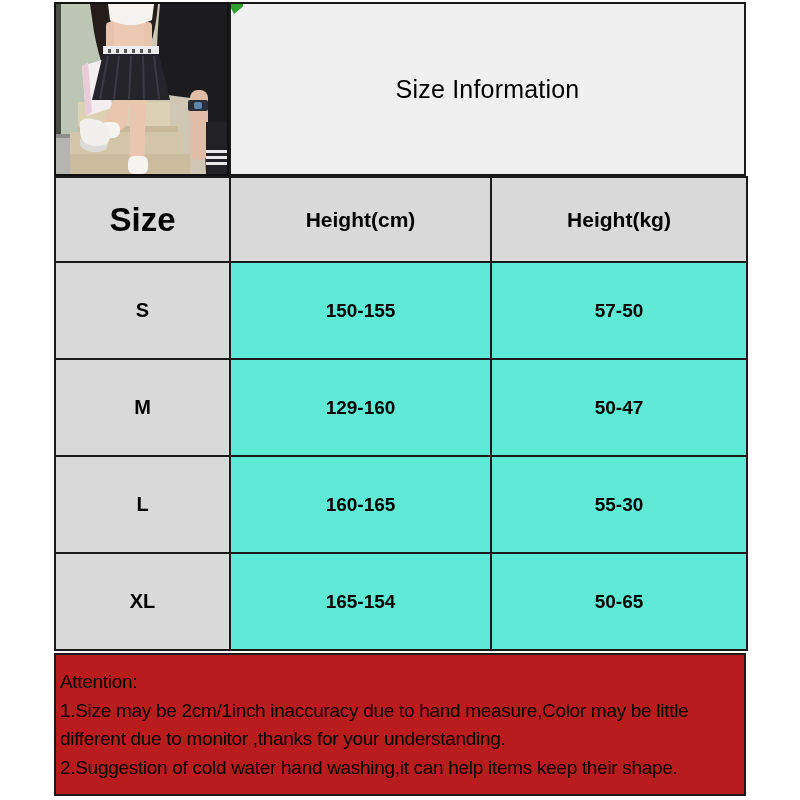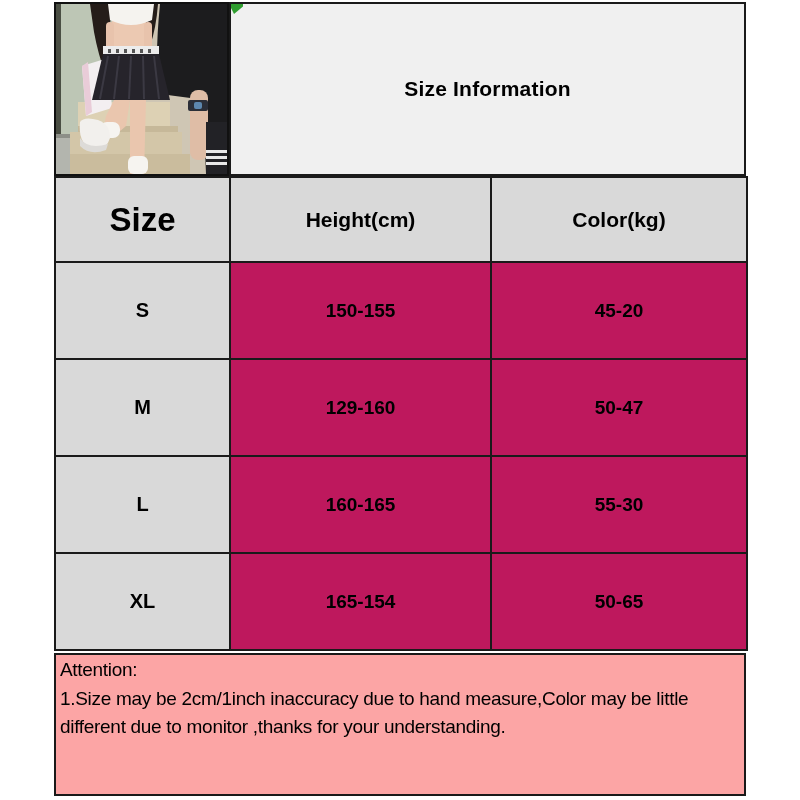--- a/index.html
+++ b/index.html
@@ -33,21 +33,21 @@
     display: flex; align-items: center; justify-content: center;
     position: relative;
   }
   .corner-triangle {
     position: absolute; left: 0; top: 0;
     width: 12px; height: 10px;
     background: #2f9d2f;
     clip-path: polygon(0 0, 100% 0, 100% 25%, 25% 100%, 0 40%);
   }
   .banner-title {
-    font-size: 21px; font-weight: bold; color: #000000;
+    font-size: 25px; font-weight: normal; color: #000000;
     letter-spacing: 0.2px;
   }
 
   
   table.size-table {
     width: 692px;
     border-collapse: collapse;
     table-layout: fixed;
     padding-left: 12px;
   }
@@ -57,29 +57,29 @@
     color: #000000;
   }
   .size-table col.c1 { width: 175px; }
   .size-table col.c2 { width: 261px; }
   .size-table col.c3 { width: 256px; }
   .size-table thead tr { height: 85px; }
   .size-table tbody tr { height: 97px; }
   .size-table th { background: #d9d9d9; font-weight: bold; font-size: 21px; }
   .size-table th.size-head { font-size: 33px; }
   .size-table td.size-col { background: #d9d9d9; font-weight: bold; font-size: 20px; }
-  .size-table td.val-col  { background: #be185d; font-weight: bold; font-size: 19px; }
+  .size-table td.val-col  { background: #5eead4; font-weight: bold; font-size: 19px; }
 
   
   .attention-box {
     margin-top: 2px;
     width: 692px; height: 143px;
     border: 2px solid #1a1a1a;
-    background: #fca5a5;
-    padding: 1px 5px 0 4px;
+    background: #b91c1c;
+    padding: 13px 5px 0 4px;
     font-size: 19px; line-height: 28.5px;
     letter-spacing: -0.3px;
     color: #000000;
   }
 </style>
 </head>
 <body>
 
 <div class="page">
   <div class="content">
@@ -167,28 +167,28 @@
     <table class="size-table">
       <colgroup>
           <col class="c1">
           <col class="c2">
           <col class="c3">
         </colgroup>
       <thead>
         <tr>
           <th class="size-head">Size</th>
           <th>Height(cm)</th>
-          <th>Color(kg)</th>
+          <th>Height(kg)</th>
         </tr>
       </thead>
       <tbody>
         <tr>
           <td class="size-col">S</td>
           <td class="val-col">150-155</td>
-          <td class="val-col">45-20</td>
+          <td class="val-col">57-50</td>
         </tr>
         <tr>
           <td class="size-col">M</td>
           <td class="val-col">129-160</td>
           <td class="val-col">50-47</td>
         </tr>
         <tr>
           <td class="size-col">L</td>
           <td class="val-col">160-165</td>
           <td class="val-col">55-30</td>
@@ -197,16 +197,17 @@
           <td class="size-col">XL</td>
           <td class="val-col">165-154</td>
           <td class="val-col">50-65</td>
         </tr>
       </tbody>
     </table>
 
     <div class="attention-box">
       <div>Attention:</div>
       <div>1.Size may be 2cm/1inch inaccuracy due to hand measure,Color may be little different due to monitor ,thanks for your understanding.</div>
+      <div>2.Suggestion of cold water hand washing,it can help items keep their shape.</div>
     </div>
 
   </div>
 </div>
 
 </body></html>

